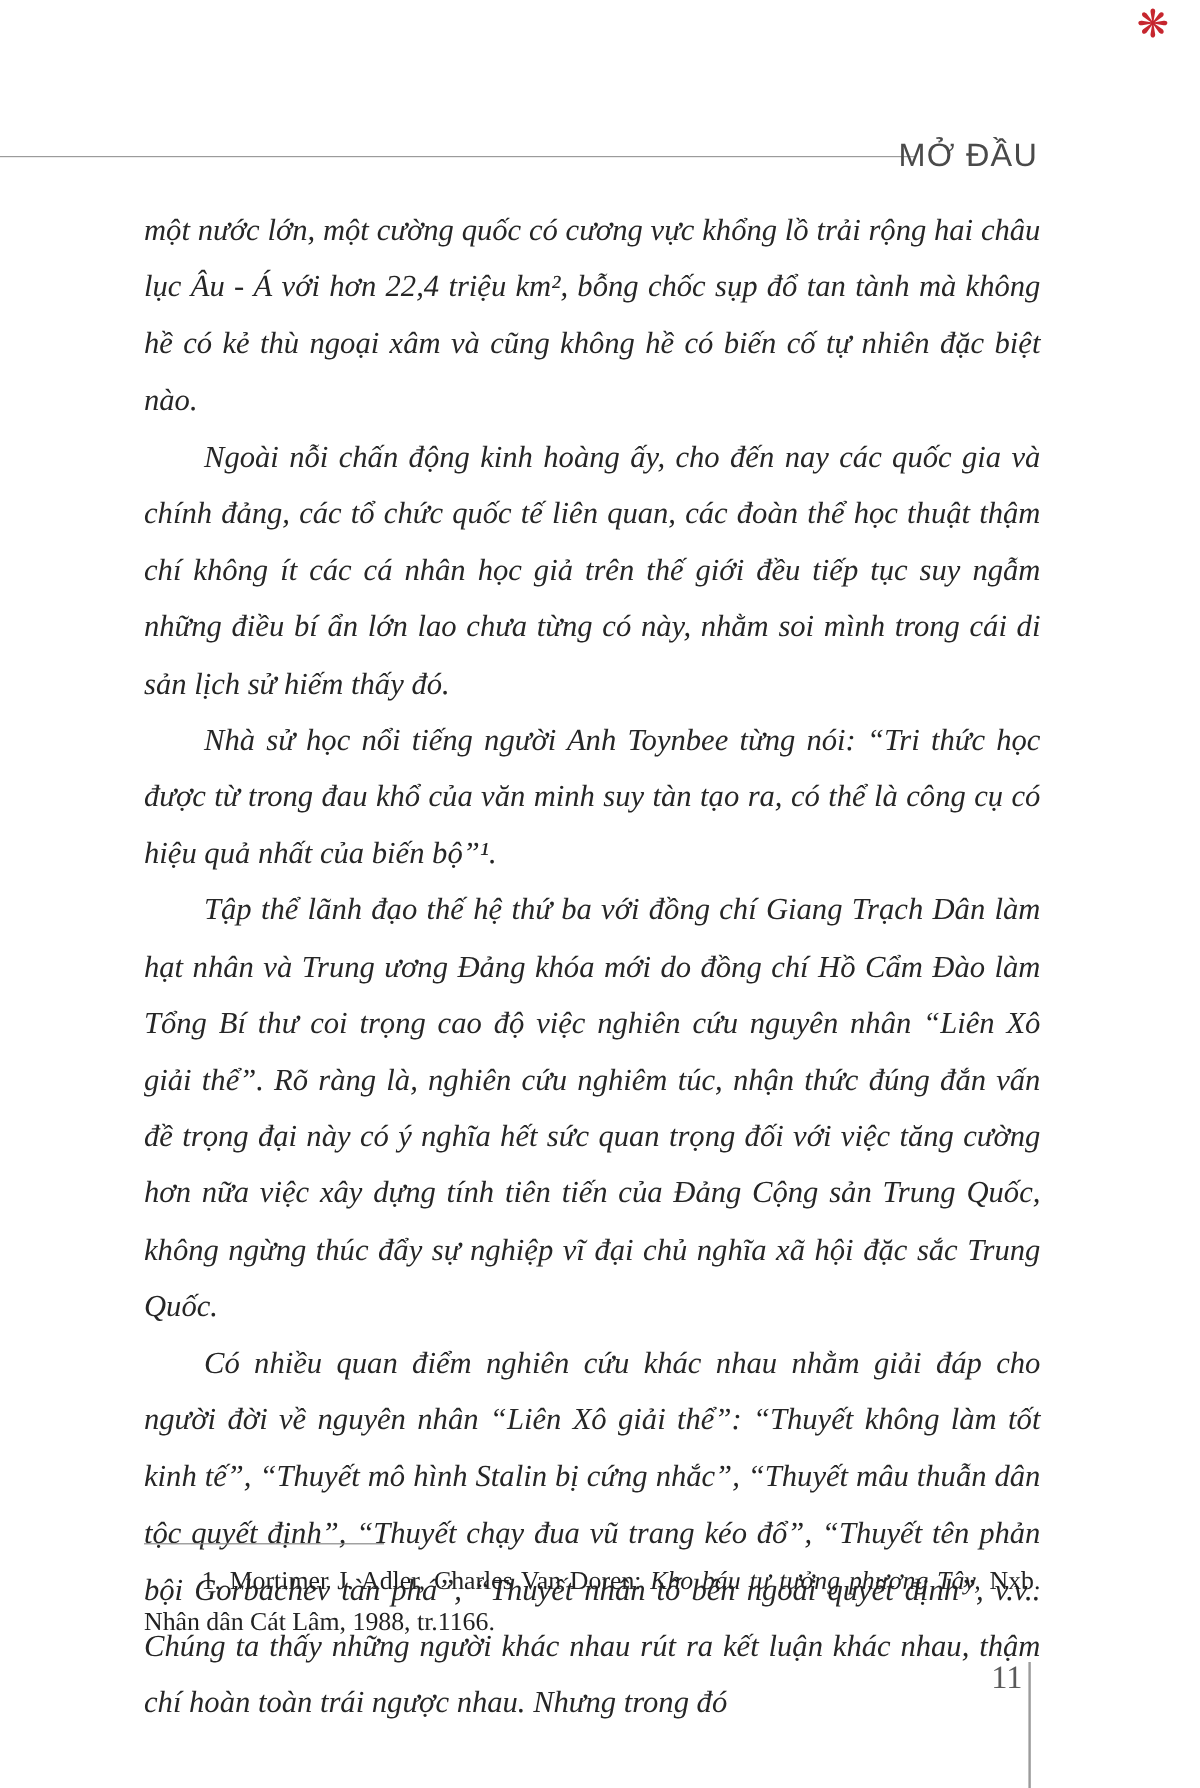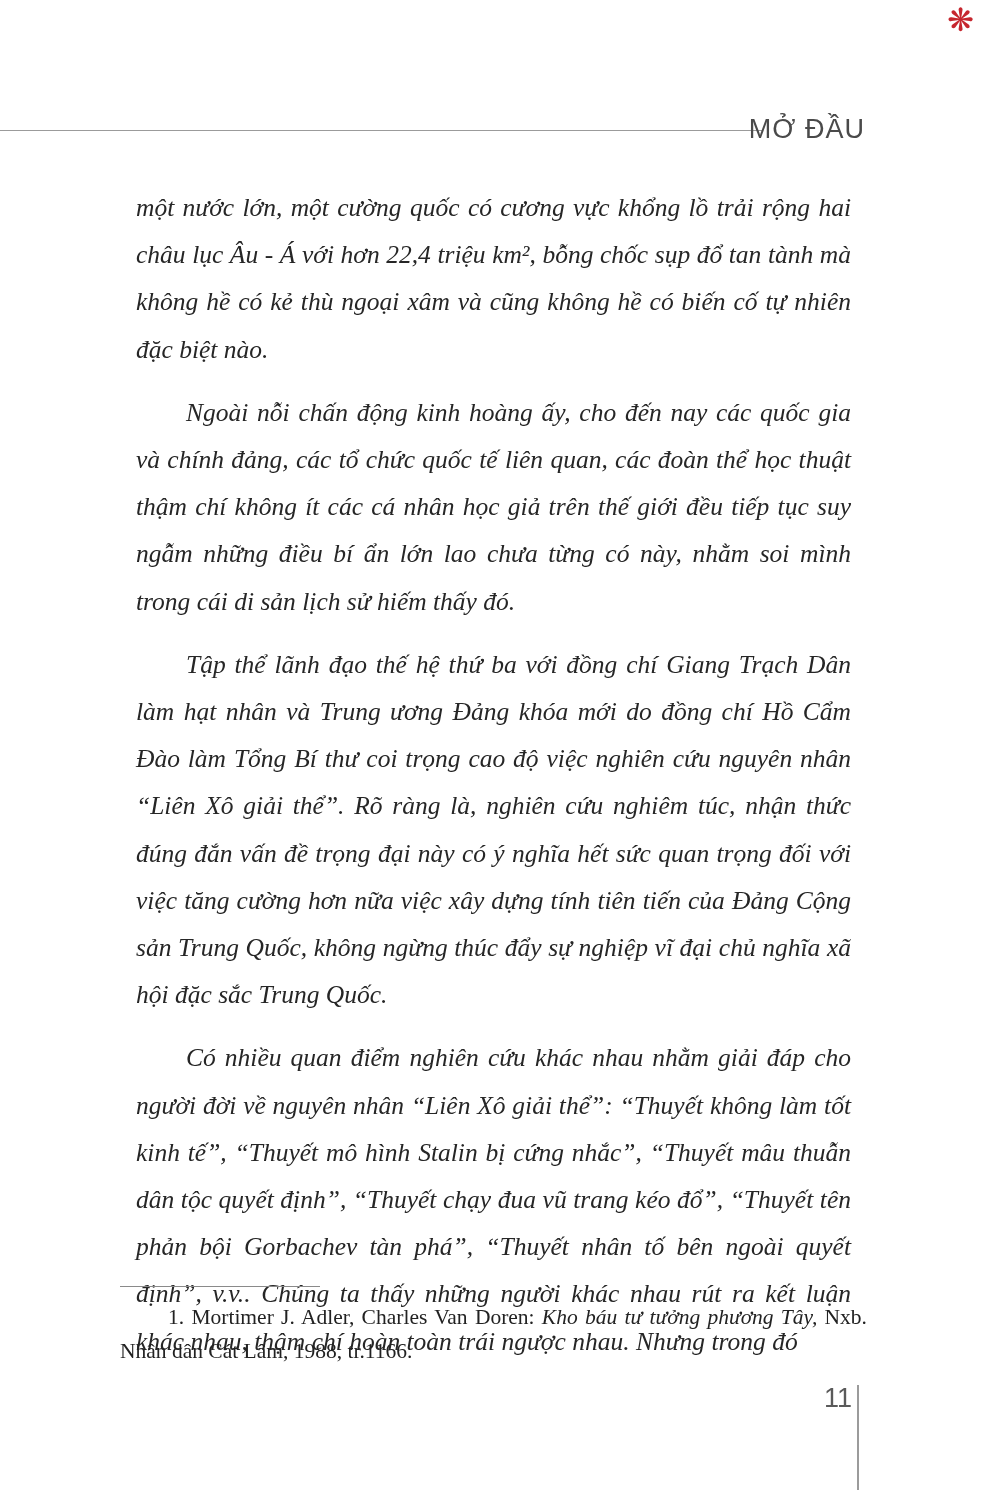--- a/index.html
+++ b/index.html
@@ -46,21 +46,21 @@
     position: absolute;
     top: 168px;
     left: 120px;
     width: 747px;
     font-style: italic;
     font-size: 25.5px;
     line-height: 47.2px;
     text-align: justify;
     color: #262626;
   }
-  .body-text p { margin: 16px; }
+  .body-text p { margin: 0; }
   .body-text p.indent { text-indent: 50px; }
 
   .footnote-rule {
     position: absolute;
     top: 1286px;
     left: 120px;
     width: 200px;
     height: 1px;
     background: #8a8a8a;
   }
@@ -78,21 +78,21 @@
     font-style: normal;
   }
   .footnote .book-title { font-style: italic; }
 
   .page-number {
     position: absolute;
     top: 1383px;
     left: 816px;
     width: 36px;
     text-align: right;
-    font-family: Liberation Sans, sans-serif;
+    font-family: Liberation Serif, serif;
     font-size: 27px;
     color: #5a5a5a;
   }
 
   .page-edge-rule {
     position: absolute;
     top: 1385px;
     left: 857px;
     width: 2px;
     height: 105px;
@@ -103,20 +103,21 @@
 <body>
 
 <div class="ornament">❋</div>
 
 <div class="header-rule"></div>
 <div class="header-title">MỞ ĐẦU</div>
 
 <div class="body-text">
   <p>một nước lớn, một cường quốc có cương vực khổng lồ trải rộng hai châu lục Âu - Á với hơn 22,4 triệu km², bỗng chốc sụp đổ tan tành mà không hề có kẻ thù ngoại xâm và cũng không hề có biến cố tự nhiên đặc biệt nào.</p>
   <p class="indent">Ngoài nỗi chấn động kinh hoàng ấy, cho đến nay các quốc gia và chính đảng, các tổ chức quốc tế liên quan, các đoàn thể học thuật thậm chí không ít các cá nhân học giả trên thế giới đều tiếp tục suy ngẫm những điều bí ẩn lớn lao chưa từng có này, nhằm soi mình trong cái di sản lịch sử hiếm thấy đó.</p>
+  <p class="indent">Nhà sử học nổi tiếng người Anh Toynbee từng nói: “Tri thức học được từ trong đau khổ của văn minh suy tàn tạo ra, có thể là công cụ có hiệu quả nhất của biến bộ”¹.</p>
   <p class="indent">Tập thể lãnh đạo thế hệ thứ ba với đồng chí Giang Trạch Dân làm hạt nhân và Trung ương Đảng khóa mới do đồng chí Hồ Cẩm Đào làm Tổng Bí thư coi trọng cao độ việc nghiên cứu nguyên nhân “Liên Xô giải thể”. Rõ ràng là, nghiên cứu nghiêm túc, nhận thức đúng đắn vấn đề trọng đại này có ý nghĩa hết sức quan trọng đối với việc tăng cường hơn nữa việc xây dựng tính tiên tiến của Đảng Cộng sản Trung Quốc, không ngừng thúc đẩy sự nghiệp vĩ đại chủ nghĩa xã hội đặc sắc Trung Quốc.</p>
   <p class="indent">Có nhiều quan điểm nghiên cứu khác nhau nhằm giải đáp cho người đời về nguyên nhân “Liên Xô giải thể”: “Thuyết không làm tốt kinh tế”, “Thuyết mô hình Stalin bị cứng nhắc”, “Thuyết mâu thuẫn dân tộc quyết định”, “Thuyết chạy đua vũ trang kéo đổ”, “Thuyết tên phản bội Gorbachev tàn phá”, “Thuyết nhân tố bên ngoài quyết định”, v.v.. Chúng ta thấy những người khác nhau rút ra kết luận khác nhau, thậm chí hoàn toàn trái ngược nhau. Nhưng trong đó</p>
 </div>
 
 <div class="footnote-rule"></div>
 
 <div class="footnote">
   <span>1. Mortimer J. Adler, Charles Van Doren: </span><span class="book-title">Kho báu tư tưởng phương Tây,</span><span> Nxb. Nhân dân Cát Lâm, 1988, tr.1166.</span>
 </div>
 

